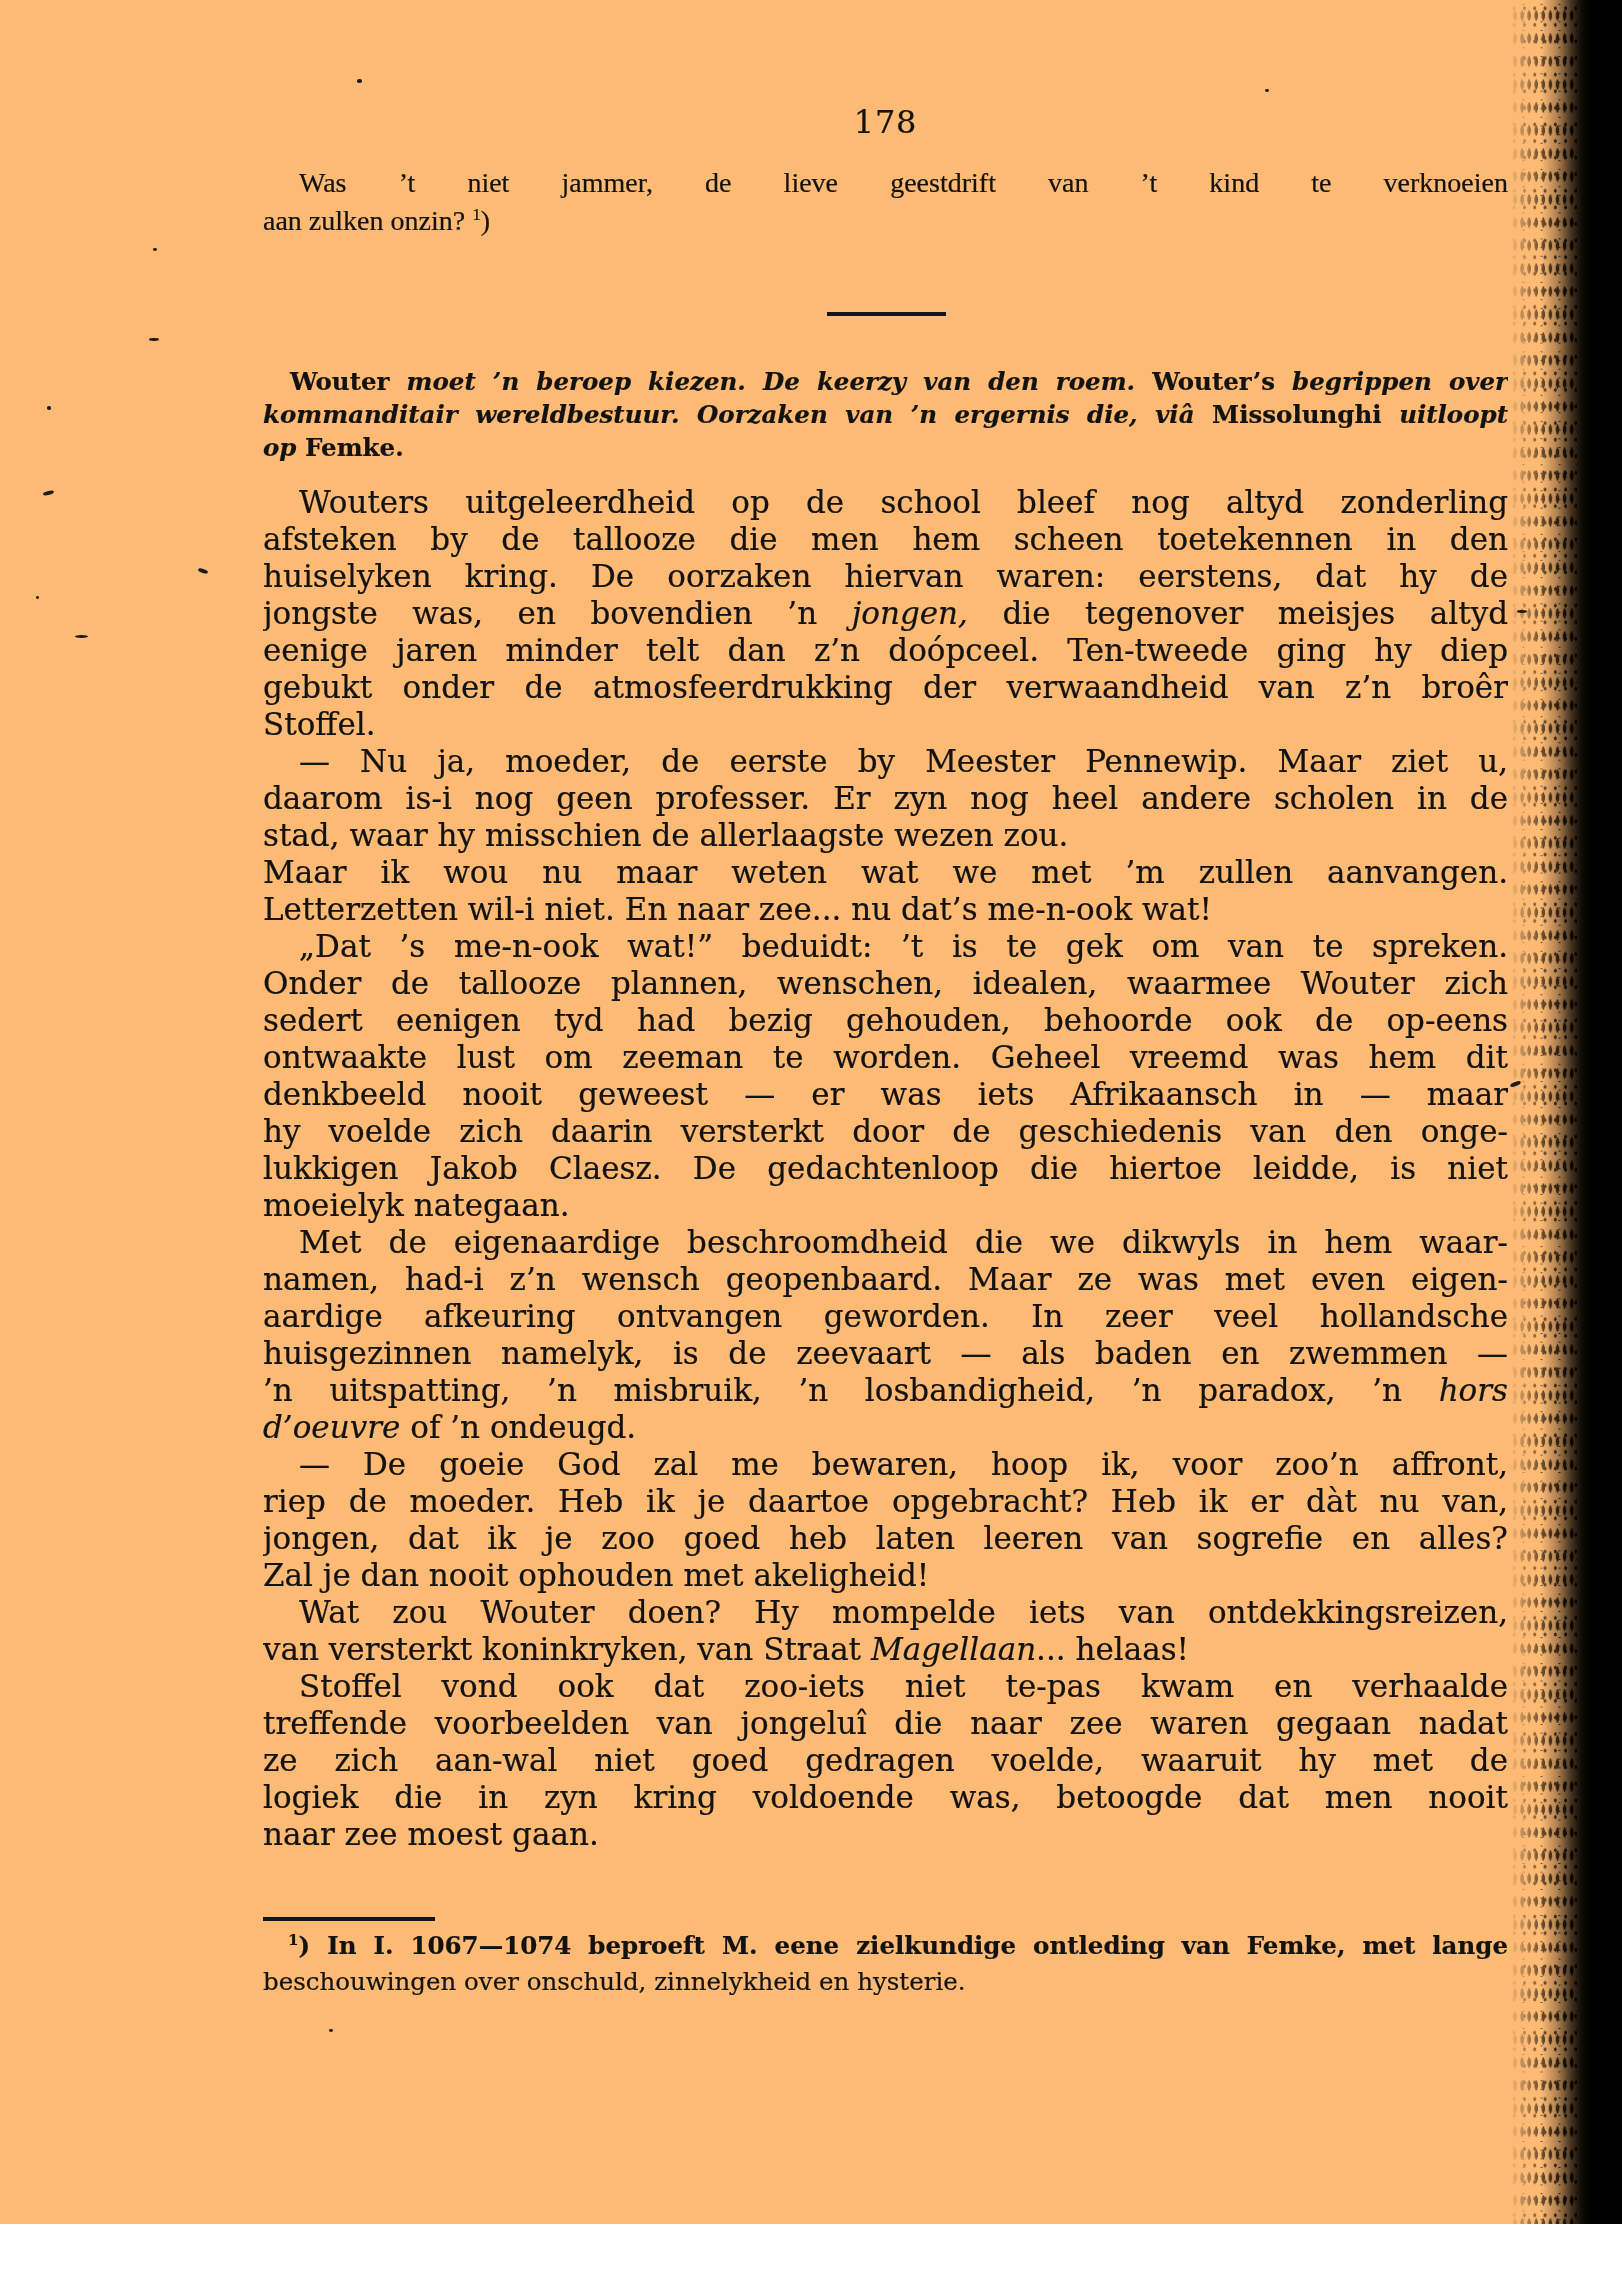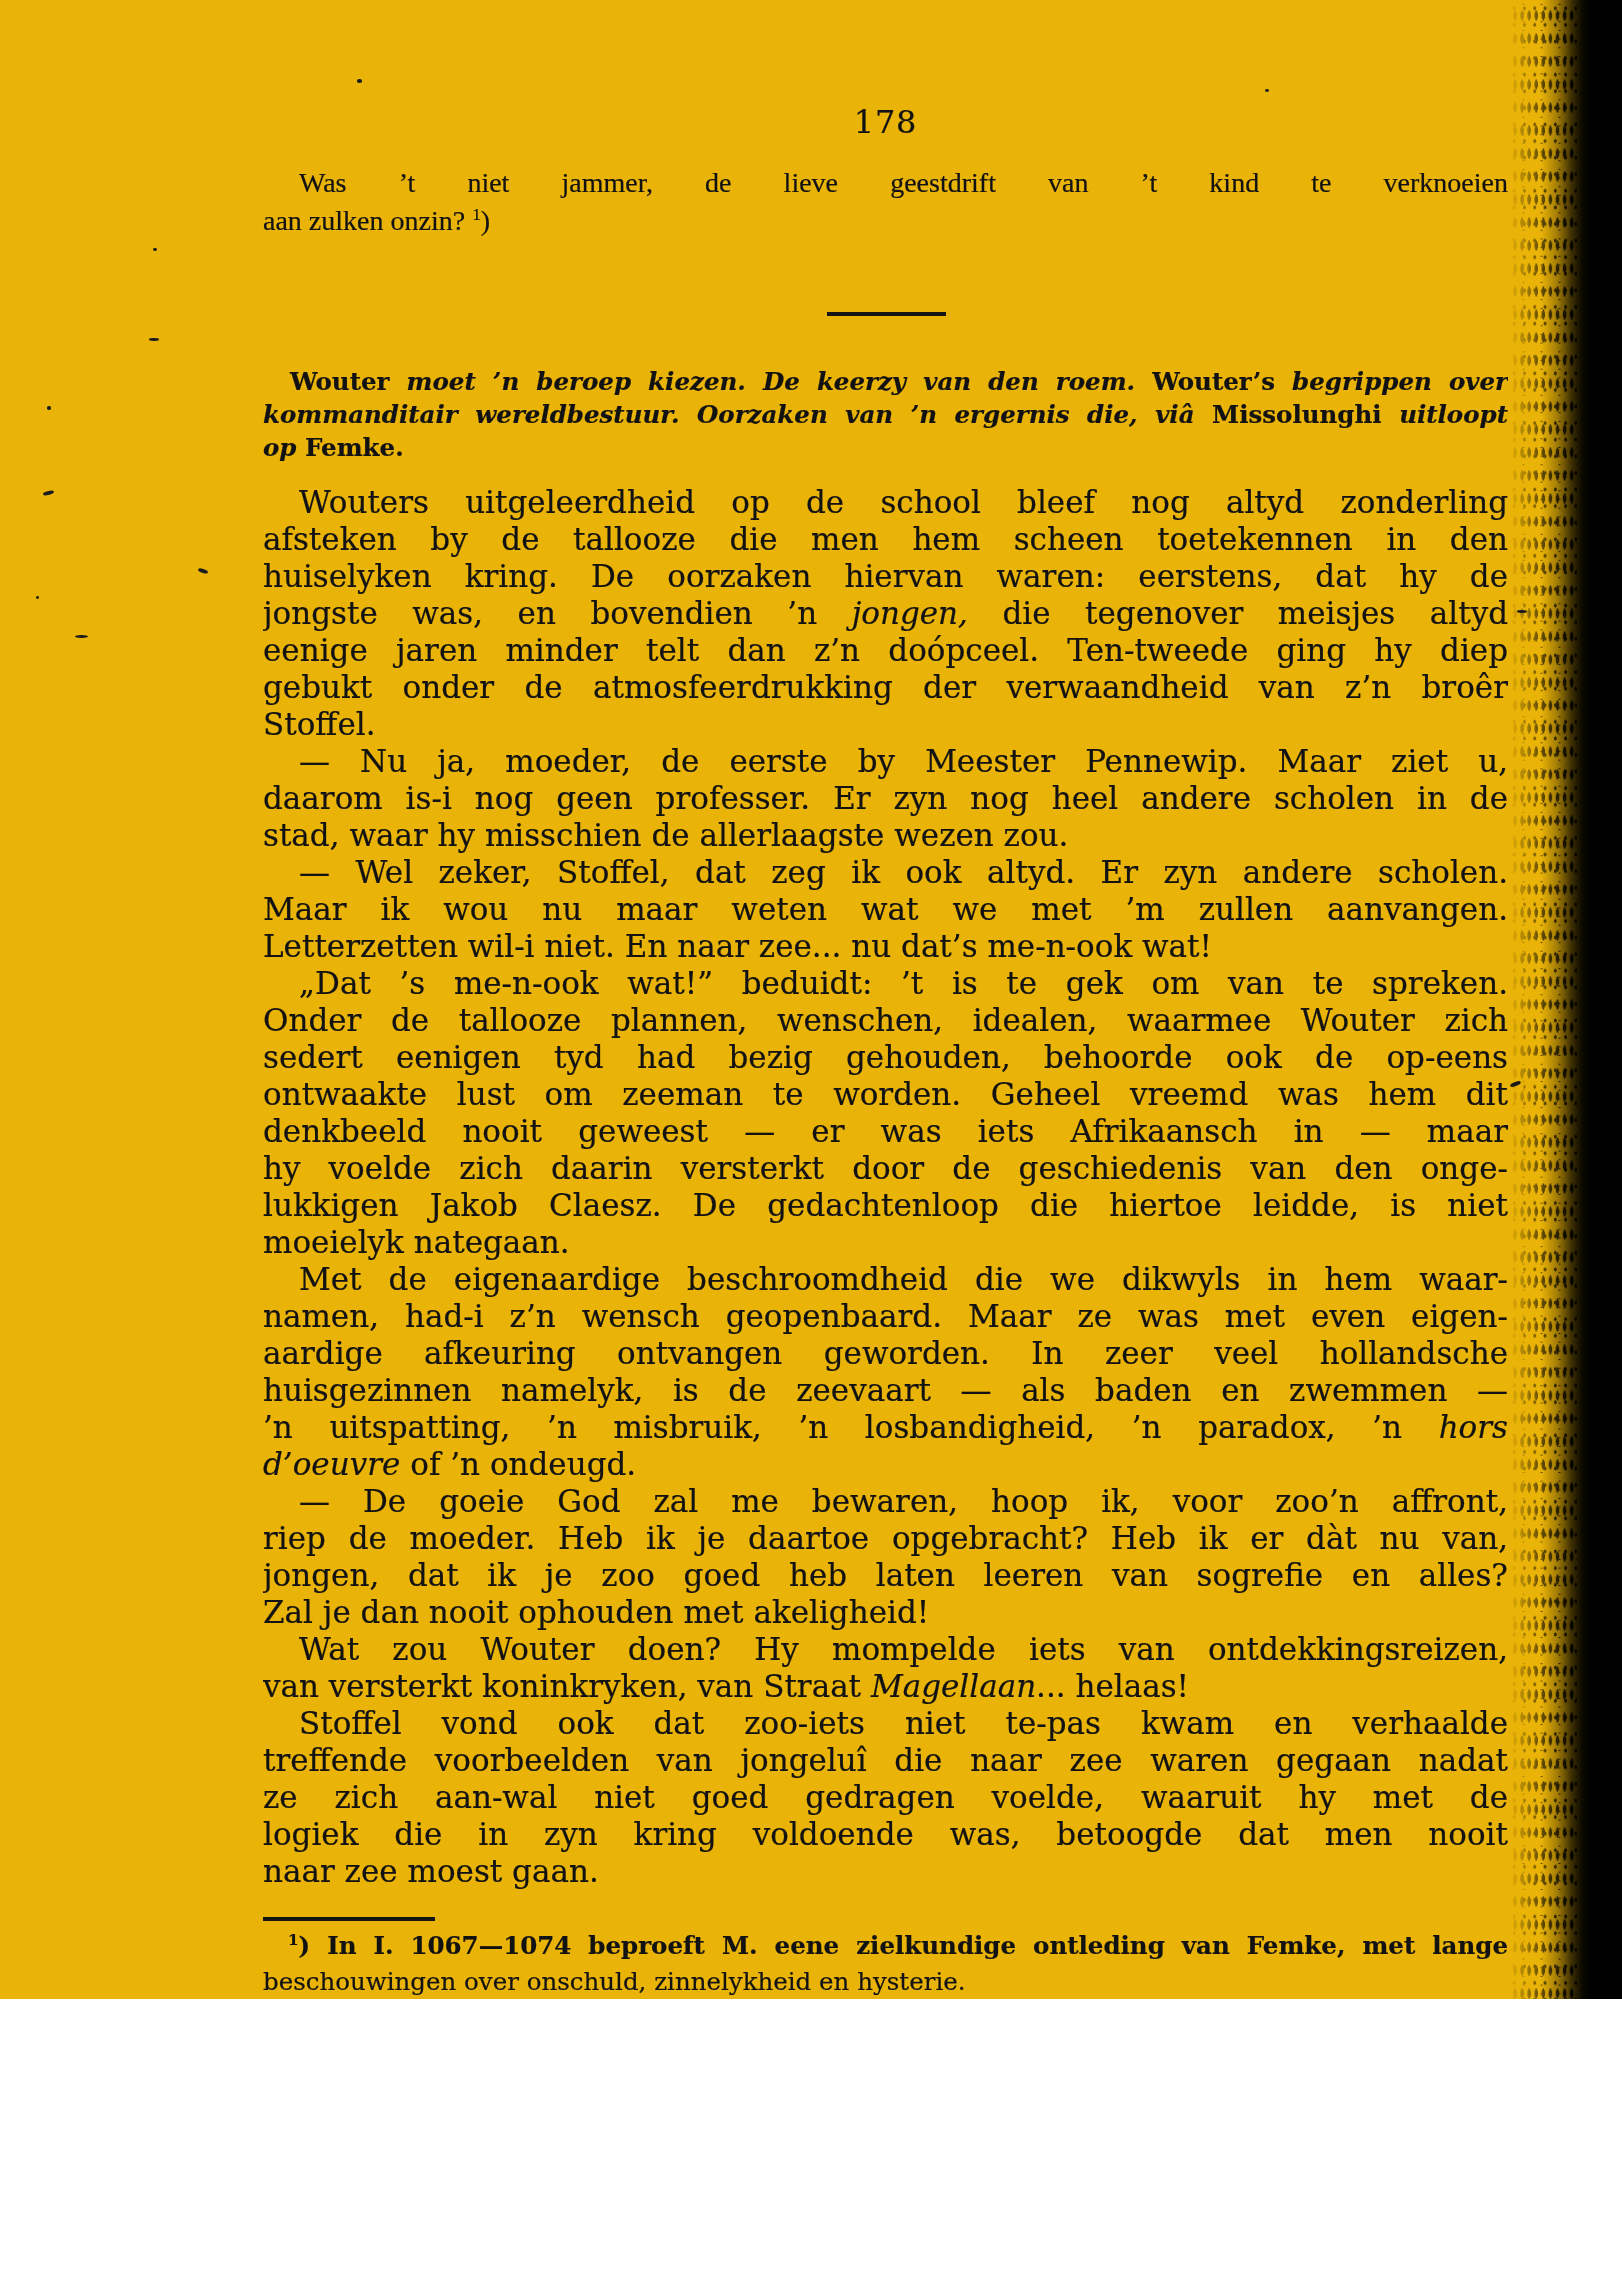--- a/index.html
+++ b/index.html
@@ -1,20 +1,20 @@
 <!DOCTYPE html>
 <html style="font-size:12.7px"><head>
 <meta charset="utf-8">
 <style>
   html, body { margin: 0; padding: 0; background: #ffffff; }
   .page {
     position: relative;
     width: 1623px;
-    height: 1999px;
-    background: #eab308;
+    height: 2224px;
+    background: #fdba74;
     overflow: hidden;
     font-family: "DejaVu Serif", serif;
     color: #121212;
     -webkit-text-stroke: 0.2px #121212;
   }
   .col { position: absolute; left: 263px; width: 1245px; }
 
   .line {
     text-align: justify;
     text-align-last: justify;
@@ -102,21 +102,20 @@
         <div class="line"><span>eenige jaren minder telt dan z’n doópceel. Ten-tweede ging hy diep</span></div>
         <div class="line"><span>gebukt onder de atmosfeerdrukking der verwaandheid van z’n broêr</span></div>
         <div class="line last"><span>Stoffel.</span></div>
       </div>
       <div class="para">
         <div class="line ind"><span>— Nu ja, moeder, de eerste by Meester Pennewip. Maar ziet u,</span></div>
         <div class="line"><span>daarom is-i nog geen professer. Er zyn nog heel andere scholen in de</span></div>
         <div class="line last"><span>stad, waar hy misschien de allerlaagste wezen zou.</span></div>
       </div>
       <div class="para">
-        <div class="line ind"><span>— Wel zeker, Stoffel, dat zeg ik ook altyd. Er zyn andere scholen.</span></div>
         <div class="line"><span>Maar ik wou nu maar weten wat we met ’m zullen aanvangen.</span></div>
         <div class="line last"><span>Letterzetten wil-i niet. En naar zee... nu dat’s me-n-ook wat!</span></div>
       </div>
       <div class="para">
         <div class="line ind"><span>„Dat ’s me-n-ook wat!” beduidt: ’t is te gek om van te spreken.</span></div>
         <div class="line"><span>Onder de tallooze plannen, wenschen, idealen, waarmee Wouter zich</span></div>
         <div class="line"><span>sedert eenigen tyd had bezig gehouden, behoorde ook de op-eens</span></div>
         <div class="line"><span>ontwaakte lust om zeeman te worden. Geheel vreemd was hem dit</span></div>
         <div class="line"><span>denkbeeld nooit geweest — er was iets Afrikaansch in — maar</span></div>
         <div class="line"><span>hy voelde zich daarin versterkt door de geschiedenis van den onge-</span></div>

